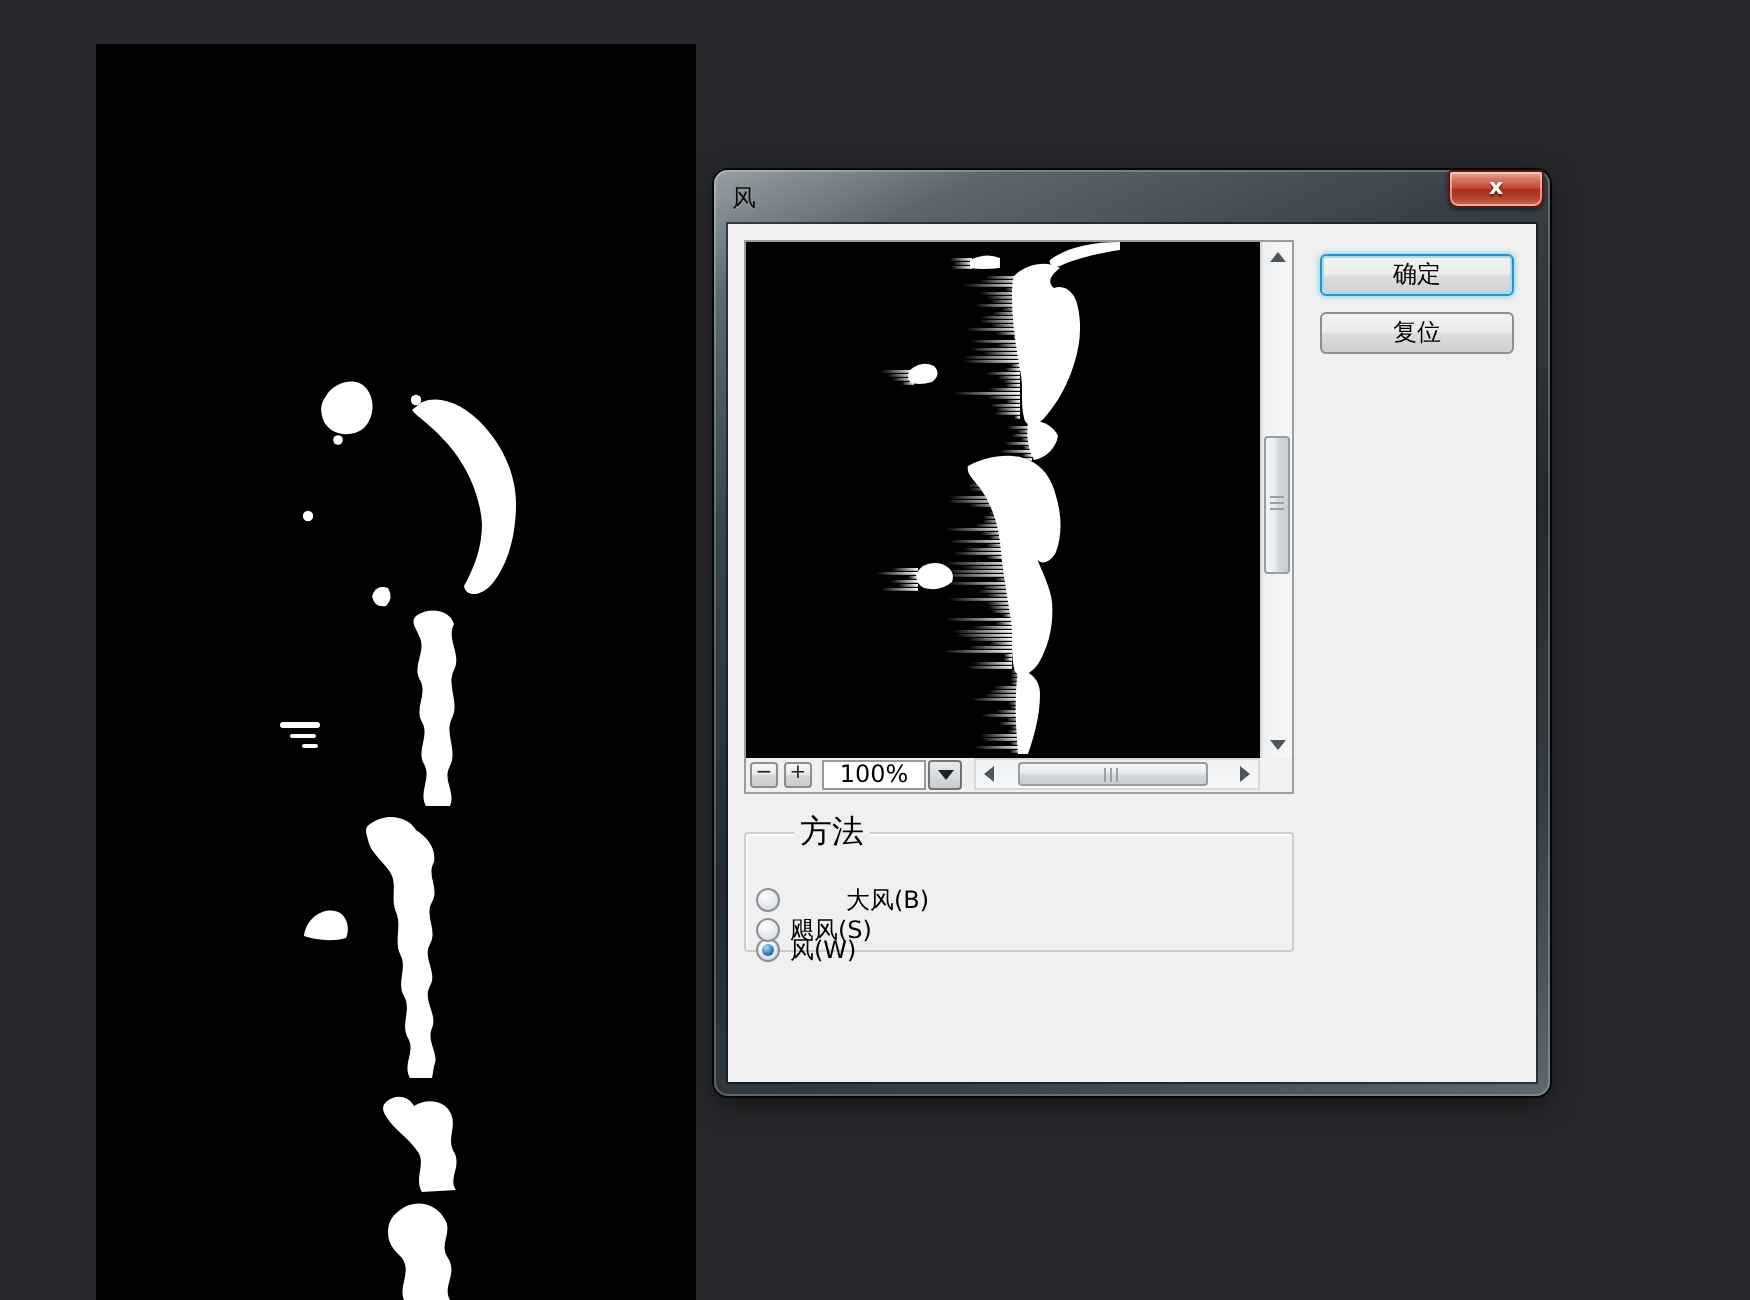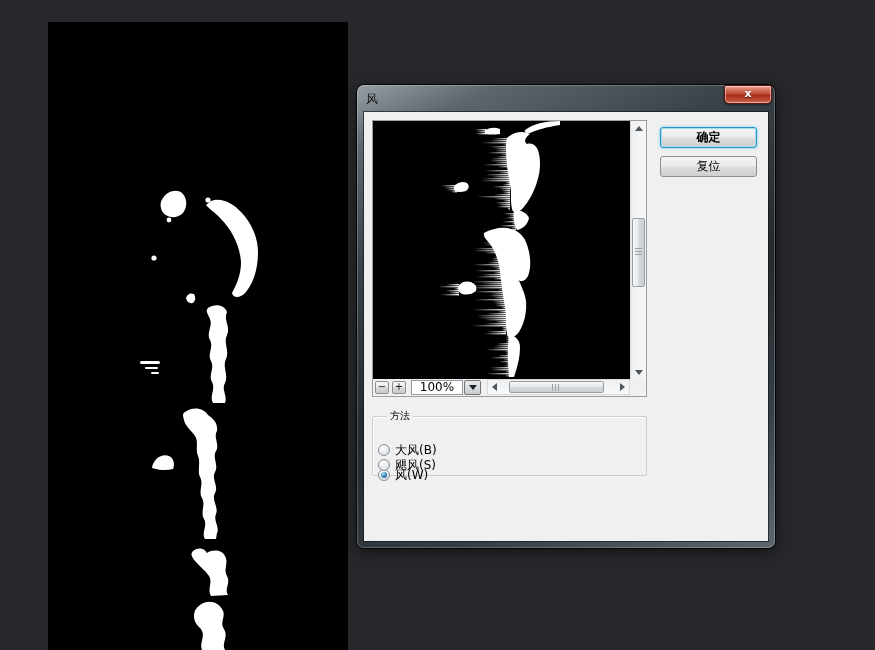--- a/index.html
+++ b/index.html
@@ -128,34 +128,34 @@
   .zoom-drop .tri.down { border-left-width:4px; border-right-width:4px; border-top:5px solid #1d2124; }
 
   
   .btn {
     position:absolute; left:296px; width:97px; height:21px;
     border:1px solid #8e8e8e; border-radius:3px;
     background:linear-gradient(180deg,#f4f4f4,#ebebeb 48%,#dddddd 52%,#cfcfcf);
     font-size:12px; text-align:center; line-height:19px; cursor:pointer;
   }
   .btn-ok { top:15px; border-color:#2a93c7;
-    box-shadow:0 0 3px rgba(61,189,228,.75), inset 0 0 0 1px #9fdef2;font-weight:bold; }
+    box-shadow:0 0 3px rgba(61,189,228,.75), inset 0 0 0 1px #9fdef2; }
   .btn-reset { top:44px;text-align:center; }
 
   
   .groupbox {
     position:absolute; left:8px; width:275px;
     border:1px solid #cdcdcd; border-radius:2px;
     box-shadow:inset 1px 1px 0 rgba(255,255,255,.9);
   }
   .group-method { top:304px; height:60px; }
   .group-direction { top:375px; height:49px; }
   .group-label {
-    position:absolute; left:14px; top:-8px; padding:0 3px;
-    background:#f0f0f0; font-size:10px; line-height:14px;
+    position:absolute; left:24px; top:-8px; padding:0 3px;
+    background:#f0f0f0; font-size:16px; line-height:14px;
   }
   .radio-row { position:absolute; left:5px; height:14px; display:flex; align-items:center; cursor:pointer; }
   .radio-circle {
     width:12px; height:12px; border-radius:50%;
     border:1px solid #8a9097;
     background:radial-gradient(circle at 35% 30%,#ffffff,#dfe3e6 70%,#c9ced2);
     margin-right:5px; position:relative; flex:0 0 auto;
   }
   .radio-circle.checked::after {
     content:""; position:absolute; left:2px; top:2px; width:6px; height:6px; border-radius:50%;
@@ -420,21 +420,21 @@
 
     <div class="btn btn-ok">确定</div>
     <div class="btn btn-reset">复位</div>
 
     <div class="groupbox group-method">
       <span class="group-label">方法</span>
       <div class="radio-row" style="top:11px;margin-top:40px;">
         <span class="radio-circle checked"></span>
         <span class="radio-label">风(W)</span>
       </div>
-      <div class="radio-row" style="top:26px;">
+      <div class="radio-row" style="top:26px;gap:28px;">
         <span class="radio-circle"></span>
         <span class="radio-label">大风(B)</span>
       </div>
       <div class="radio-row" style="top:41px;text-align:center;">
         <span class="radio-circle"></span>
         <span class="radio-label">飓风(S)</span>
       </div>
     </div>
 
 

